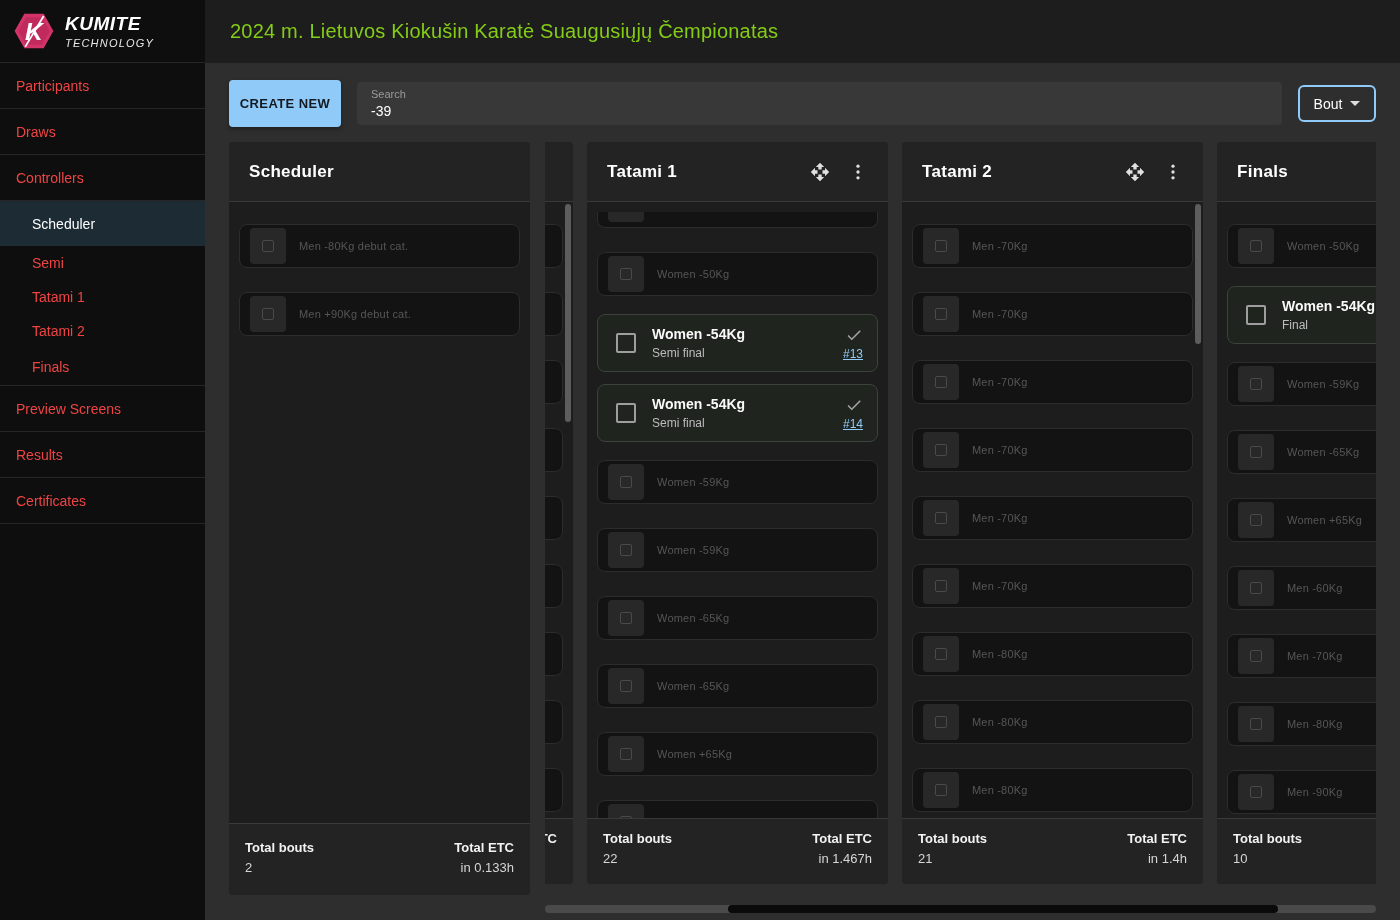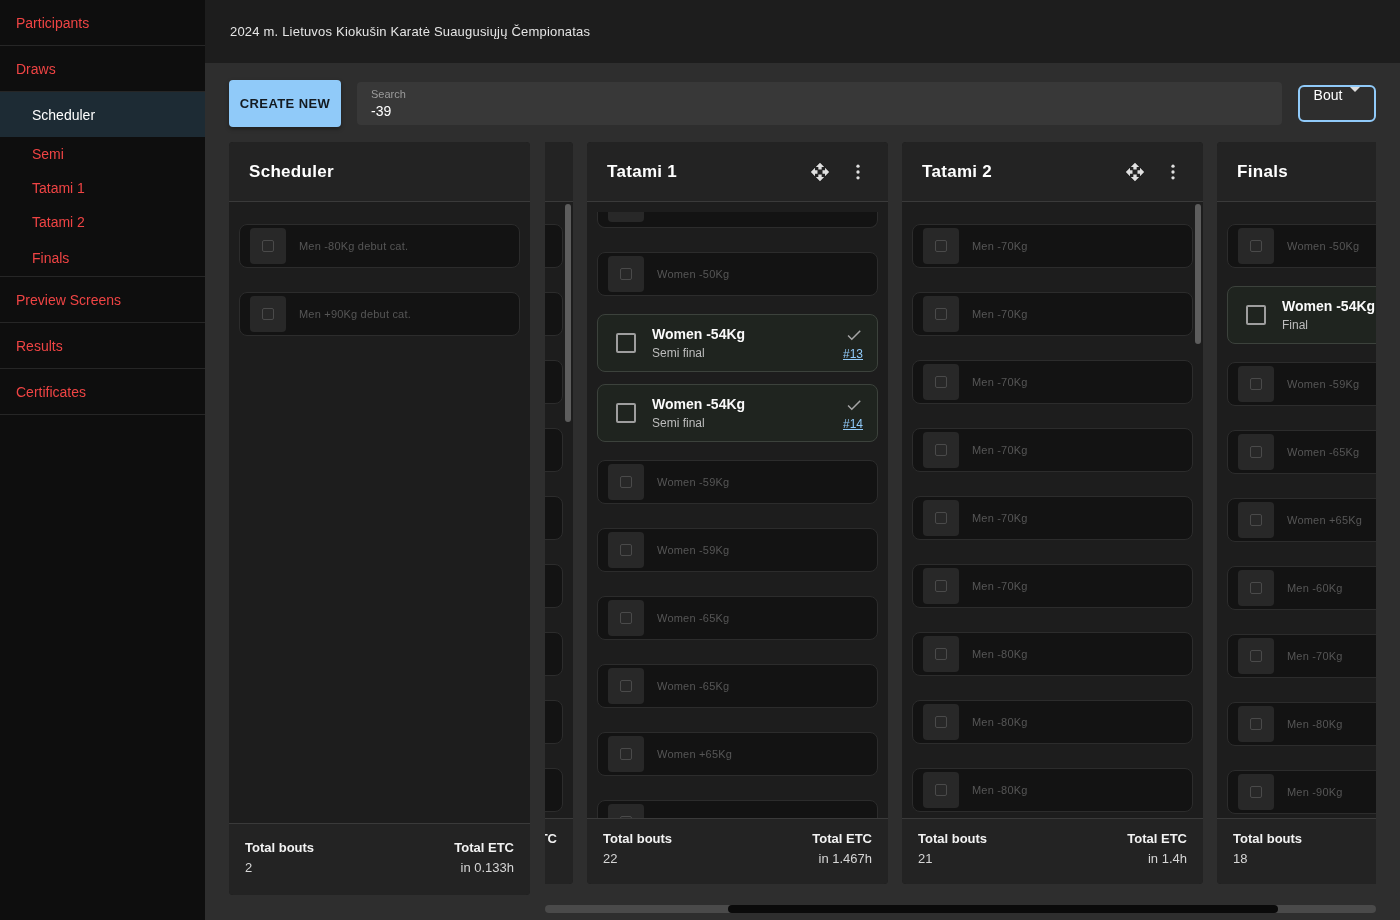--- a/index.html
+++ b/index.html
@@ -17,36 +17,36 @@
   .side-item { display:flex; align-items:center; height:46px; padding-left:16px;
                font-size:14px; color:#ef4444; border-bottom:1px solid #262626; cursor:pointer; }
   .side-sub { height:34px; padding-left:32px; border-bottom:none; }
   .side-sub.first { height:45px; }
   .side-sub.last { height:38px; border-bottom:1px solid #262626; }
   .side-item.selected { background:#1d2b34; color:#fff; border-bottom:none; }
 
   
   .header-bar { position:absolute; left:205px; top:0; width:1195px; height:63px;
                 background:#1d1d1d; display:flex; align-items:center; padding-left:25px; }
-  .page-title { font-size:13px; color:#e5e5e5; letter-spacing:.2px; }
+  .page-title { font-size:20px; color:#84cc16; letter-spacing:.2px; }
 
   
   .main { position:absolute; left:205px; top:63px; width:1195px; height:857px; background:#2e2e2e; }
 
   .toolbar { position:absolute; left:24px; right:24px; top:19px; height:43px; display:flex; align-items:center; }
   .btn-create { width:112px; height:47px; background:#90caf9; border-radius:4px;
                 color:rgba(0,0,0,.87); font-weight:bold; font-size:13px; letter-spacing:.4px;
                 display:flex; align-items:center; justify-content:center;
                 box-shadow:0 2px 4px rgba(0,0,0,.35); cursor:pointer; }
   .search { flex:1 1 auto; margin:8px 16px; height:43px; background:#383838; border-radius:4px;
             padding:6px 14px; cursor:text; }
   .search .lbl { font-size:11px; color:#9b9b9b; }
   .search .val { font-size:14px; color:#fff; margin-top:3px; }
   .btn-bout { width:78px; height:37px; border:2px solid #90caf9; border-radius:6px;
-              display:flex; justify-content:center; gap:8px;
+              display:flex; align-items:center; justify-content:center; gap:8px;
               color:#fff; font-size:14px; cursor:pointer; }
   .caret { width:0; height:0; border-left:5px solid transparent; border-right:5px solid transparent;
            border-top:5px solid #dedede; }
 
   
   .board { position:absolute; left:0; top:79px; right:0; }
   .col { background:#1d1d1d; border-radius:4px; display:flex; flex-direction:column;
          overflow:hidden; width:301px; flex:0 0 301px; }
   .col-sched { position:absolute; left:24px; top:0; height:753px; }
   .scroll-region { position:absolute; left:340px; top:0; width:831px; height:742px;
@@ -97,23 +97,36 @@
   .vthumb.t2 { top:2px; height:140px; }
   .hscroll-track { position:absolute; left:340px; top:842px; width:831px; height:8px;
                    background:#4a4a4a; border-radius:4px; cursor:pointer; }
   .hscroll-thumb { position:absolute; left:183px; top:0; width:550px; height:8px;
                    background:#0a0a0a; border-radius:4px; cursor:grab; }
 </style>
 </head>
 <body>
 
 <div class="sidebar">
+  <div class="logo-area">
+    <svg width="44" height="48" viewBox="0 0 100 100">
+      <polygon points="6,50 28,11 72,11 94,50 72,89 28,89" fill="#d23369"></polygon>
+      <polygon points="14,50 32,19 68,19 86,50 68,81 32,81" fill="#c02a5d"></polygon>
+      <text x="50" y="70" text-anchor="middle" font-size="56" font-weight="bold" font-style="italic" fill="#ffffff" font-family="Liberation Sans, sans-serif">K</text>
+      <line x1="30" y1="86" x2="72" y2="16" stroke="#ffffff" stroke-width="4"></line>
+    </svg>
+    <div class="brand-text">
+      <div class="brand-name">KUMITE</div>
+      <div class="brand-tag">TECHNOLOGY</div>
+    </div>
+  </div>
 
   <div class="side-item">Participants</div>
   <div class="side-item">Draws</div>
+  <div class="side-item">Controllers</div>
   <div class="side-item side-sub first selected">Scheduler</div>
   <div class="side-item side-sub">Semi</div>
   <div class="side-item side-sub">Tatami 1</div>
   <div class="side-item side-sub">Tatami 2</div>
   <div class="side-item side-sub last">Finals</div>
   <div class="side-item">Preview Screens</div>
   <div class="side-item">Results</div>
   <div class="side-item">Certificates</div>
 </div>
 
@@ -467,21 +480,21 @@
           <div class="card faded">
             <div class="thumb">
                 <div class="cb"></div>
               </div>
             <div class="faded-label">Men -90Kg</div>
           </div>
         </div>
         <div class="col-footer">
           <div>
             <div class="f-label">Total bouts</div>
-            <div class="f-value">18</div>
+            <div class="f-value">10</div>
           </div>
           <div class="f-right"></div>
         </div>
       </div>
 
     </div>
   </div>
 
   <div class="hscroll-track">
     <div class="hscroll-thumb"></div>

